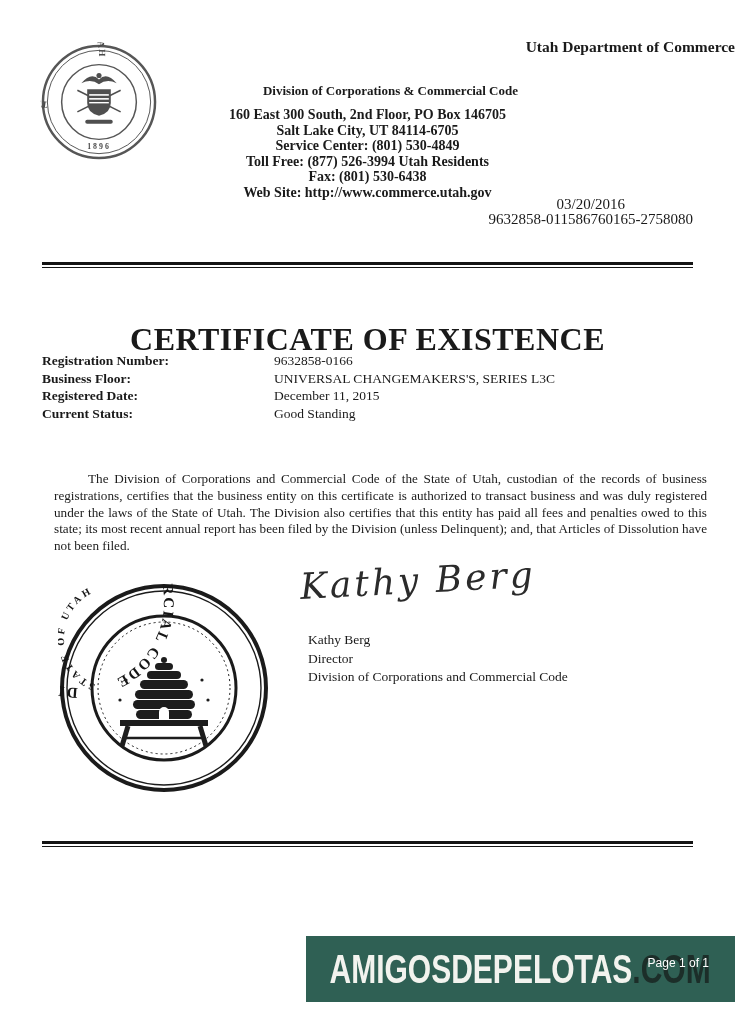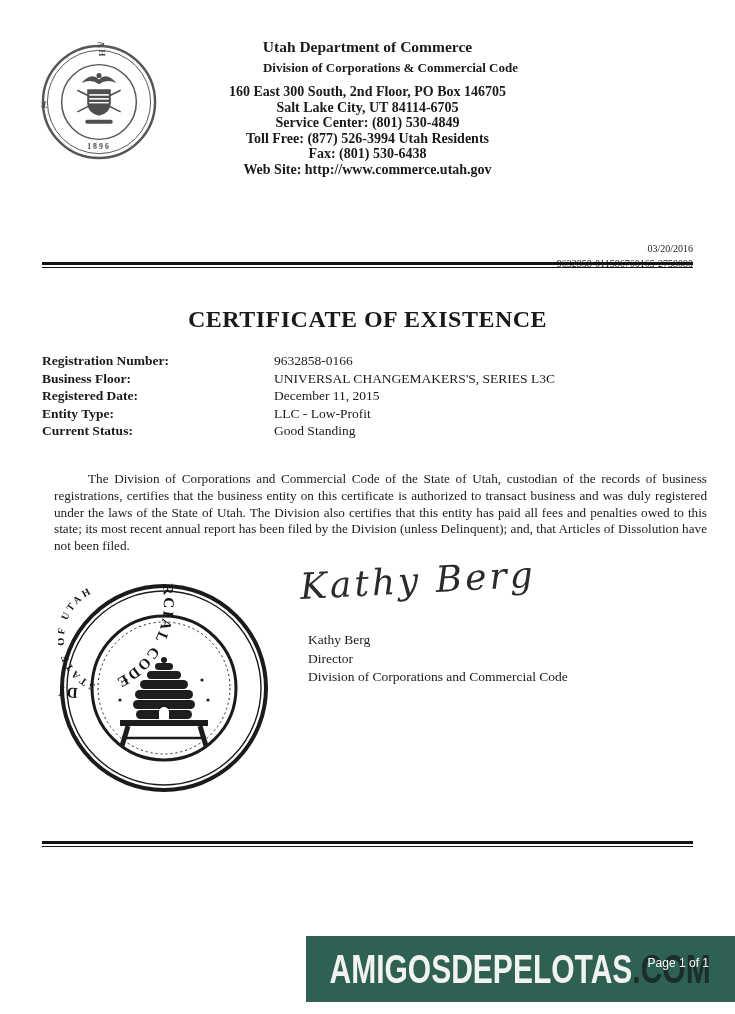--- a/index.html
+++ b/index.html
@@ -5,33 +5,33 @@
   html,body { margin:0; padding:0; background:#ffffff; }
   .page {
     position:relative; width:735px; height:1014px; margin:0 auto;
     background:#ffffff; font-family:"Liberation Serif", serif; color:#1a1a1a;
     overflow:hidden;
   }
 
   
   .great-seal { position:absolute; left:40px; top:42px; width:118px; height:120px; }
   .header-text { position:absolute; left:0; right:0; top:38px; text-align:center; }
-  .dept { font-size:15.5px; font-weight:bold; margin-bottom:4px; }
+  .dept { font-size:15.5px; font-weight:bold; margin-bottom:27px;text-align:right; }
   .division { font-size:13px; font-weight:bold; margin-bottom:8px;padding-left:46px; }
   .addr { font-size:14px; font-weight:bold; line-height:15.5px; }
 
-  .meta { position:absolute; top:197px; right:42px; text-align:right; font-size:10px; line-height:15px;margin-top:44px; }
+  .meta { position:absolute; top:197px; right:42px; text-align:center; font-size:15px; line-height:15px; }
 
   .rule { position:absolute; left:42px; right:42px; height:2px;
           border-top:3px solid #141414; border-bottom:1px solid #141414; }
   .rule-top { top:262px; }
   .rule-bottom { top:841px; }
 
   .cert-title { position:absolute; top:306px; left:0; right:0; text-align:center;
-                font-size:24px; font-weight:bold; letter-spacing:0.5px; margin:0; }
+                font-size:32px; font-weight:bold; letter-spacing:0.5px; margin:15px; }
 
   .fields { position:absolute; top:352px; left:42px; right:42px; font-size:13.5px; line-height:17.6px; }
   .frow { display:flex; }
   .flabel { width:232px; font-weight:bold; flex:0 0 auto; }
   .fvalue { flex:1; }
 
   .body-text { position:absolute; top:471px; left:54px; width:653px; margin:0;
                font-size:13.2px; line-height:16.8px; text-indent:34px; text-align:justify; }
 
   .division-seal { position:absolute; left:58px; top:582px; width:212px; height:212px; }
@@ -111,24 +111,20 @@
     </div>
     <div class="frow">
       <span class="flabel">Business Floor:</span>
       <span class="fvalue">UNIVERSAL CHANGEMAKERS'S, SERIES L3C</span>
     </div>
     <div class="frow">
       <span class="flabel">Registered Date:</span>
       <span class="fvalue">December 11, 2015</span>
     </div>
     <div class="frow">
-      <span class="flabel">Entity Type:</span>
-      <span class="fvalue">LLC - Low-Profit</span>
-    </div>
-    <div class="frow">
       <span class="flabel">Current Status:</span>
       <span class="fvalue">Good Standing</span>
     </div>
   </div>
 
   <p class="body-text">The Division of Corporations and Commercial Code of the State of Utah, custodian of the records of business registrations, certifies that the business entity on this certificate is authorized to transact business and was duly registered under the laws of the State of Utah. The Division also certifies that this entity has paid all fees and penalties owed to this state; its most recent annual report has been filed by the Division (unless Delinquent); and, that Articles of Dissolution have not been filed.</p>
 
   <div class="division-seal">
     <svg width="212" height="212" viewBox="0 0 212 212" aria-hidden="true">
       <defs>

